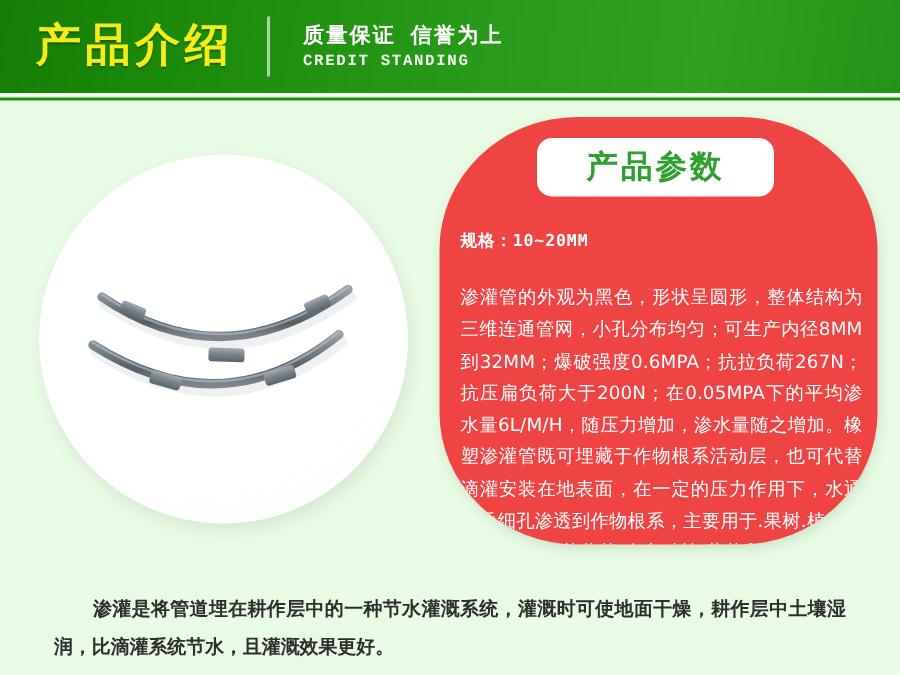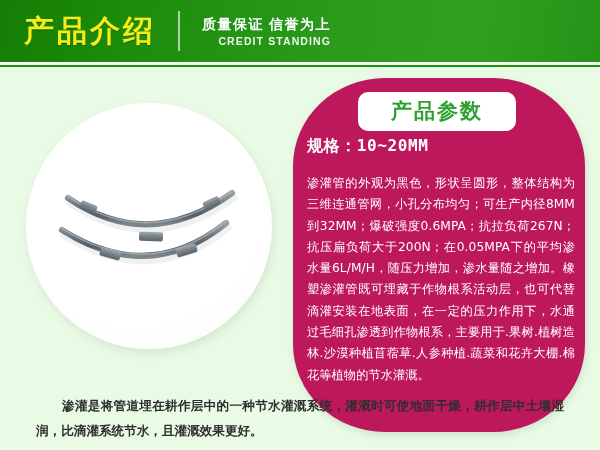--- a/index.html
+++ b/index.html
@@ -58,30 +58,29 @@
     flex-direction: column;
     justify-content: center;
     padding-top: 2px;
   }
   #header-subtitle-cn {
     color: #ffffff;
     font-size: 14px;
     font-weight: bold;
     letter-spacing: 1.5px;
     line-height: 18px;
-    font-family: Liberation Serif, serif;
+    font-family: Liberation Mono, monospace;
   }
   #header-subtitle-en {
     color: #eef6ec;
     font-size: 10.5px;
     letter-spacing: 1.1px;
     line-height: 15px;
-    font-family: Liberation Sans, sans-serif;
-    font-weight: bold;
-    text-align: right;
+    font-family: Liberation Mono, monospace;
+    font-weight: bold;
   }
   #header-underline-white {
     position: absolute;
     left: 0; top: 62px;
     width: 600px; height: 3px;
     background: #f2fbef;
   }
   #header-underline-green {
     position: absolute;
     left: 0; top: 65px;
@@ -104,22 +103,22 @@
     left: 0; top: 0;
     width: 246px;
     height: 246px;
   }
 
   
   #spec-panel {
     position: absolute;
     left: 293px; top: 78px;
     width: 292px;
-    height: 354px;
-    background: #be185d;
+    height: 285px;
+    background: #ef4444;
     border-radius: 92px 92px 92px 92px / 88px 88px 88px 88px;
     box-shadow: 1px 3px 7px rgba(70,120,70,.16);
     overflow: hidden;
   }
   #spec-title-pill {
     position: absolute;
     left: 65px; top: 14px;
     width: 158px; height: 39px;
     background: #ffffff;
     border-radius: 10px;
@@ -135,26 +134,27 @@
     line-height: 1;
     font-family: "DejaVu Sans", "Liberation Sans", sans-serif;
   }
   #spec-body {
     position: absolute;
     left: 14px; top: 57px;
     width: 268px;
   }
   #spec-size {
     color: #ffffff;
-    font-size: 16px;
+    font-size: 11px;
     font-weight: bold;
     letter-spacing: .6px;
     line-height: 21px;
     font-family: "DejaVu Sans Mono", "Liberation Mono", monospace;
     white-space: nowrap;
+    margin-top: 15px;
   }
   #spec-desc {
     color: #ffffff;
     font-size: 12.2px;
     line-height: 21.3px;
     letter-spacing: .1px;
     text-align: justify;
     font-family: "DejaVu Sans", "Liberation Sans", sans-serif;
     margin-top: 17px;
   }

